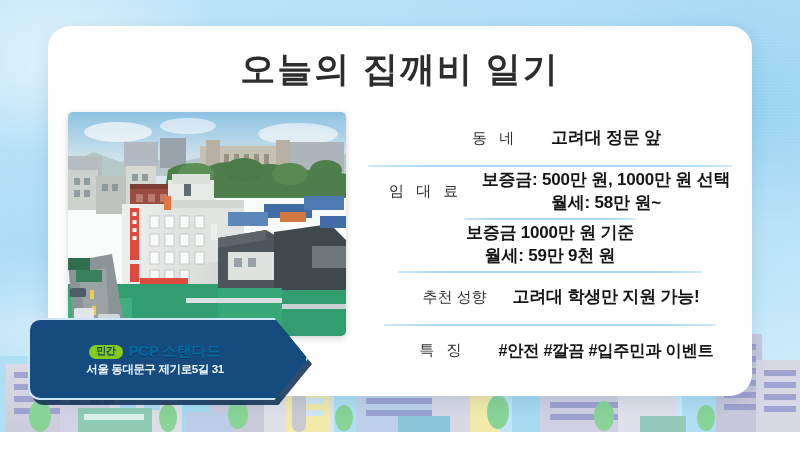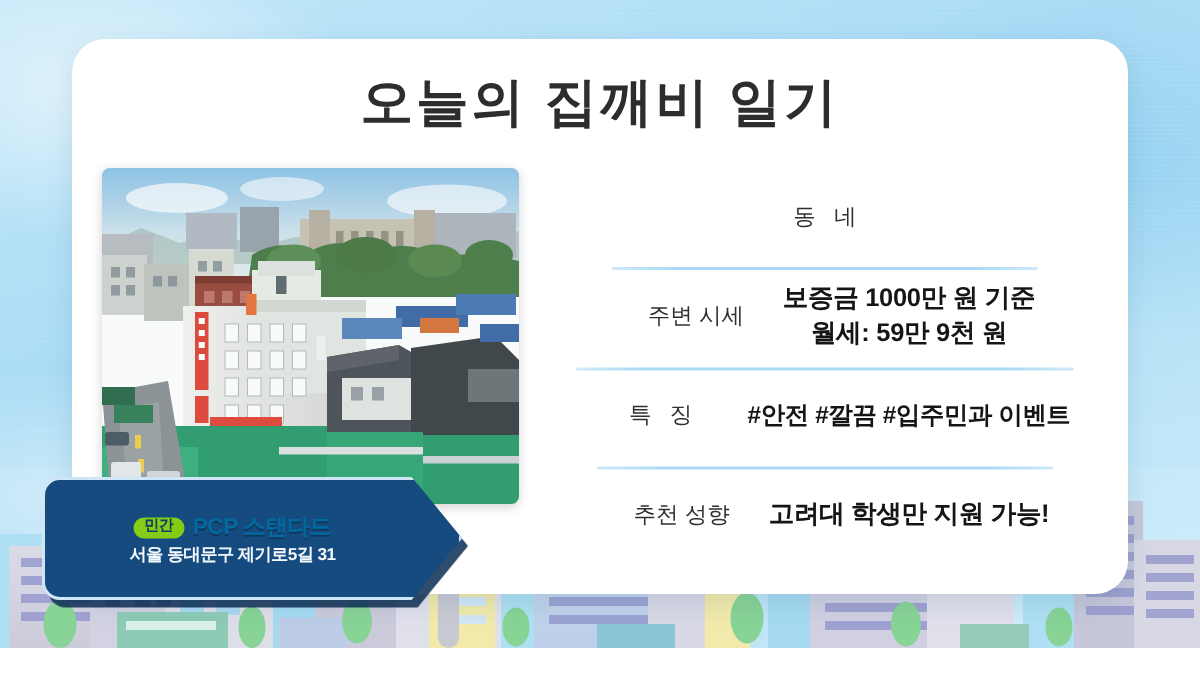--- a/index.html
+++ b/index.html
@@ -463,37 +463,42 @@
 
           <rect x="0" y="0" width="278" height="224" fill="#7f99ad" opacity=".045"></rect>
         </svg>
       </div>
     </div>
 
     <div class="table">
 
       <div class="row">
         <div class="row-label sp">동 네</div>
-      </div>
-
+        <div class="row-value">고려대 정문 앞</div>
+      </div>
 
       <div class="row">
-        <div class="row-label">주변 시세</div>
+        <div class="row-label sp">임 대 료</div>
+        <div class="row-value">보증금: 500만 원, 1000만 원 선택
+월세: 58만 원~</div>
+      </div>
+
+      <div class="row">
         <div class="row-value">보증금 1000만 원 기준
 월세: 59만 9천 원</div>
+      </div>
+
+      <div class="row">
+        <div class="row-label">추천 성향</div>
+        <div class="row-value">고려대 학생만 지원 가능!</div>
       </div>
 
       <div class="row">
         <div class="row-label sp">특 징</div>
         <div class="row-value small">#안전  #깔끔  #입주민과 이벤트</div>
-      </div>
-
-      <div class="row">
-        <div class="row-label">추천 성향</div>
-        <div class="row-value">고려대 학생만 지원 가능!</div>
       </div>
 
     </div>
   </div>
 
   <div class="banner">
     <div class="banner-shape"></div>
     <div class="banner-inner">
       <div class="banner-top">
         <span class="badge">민간</span>

